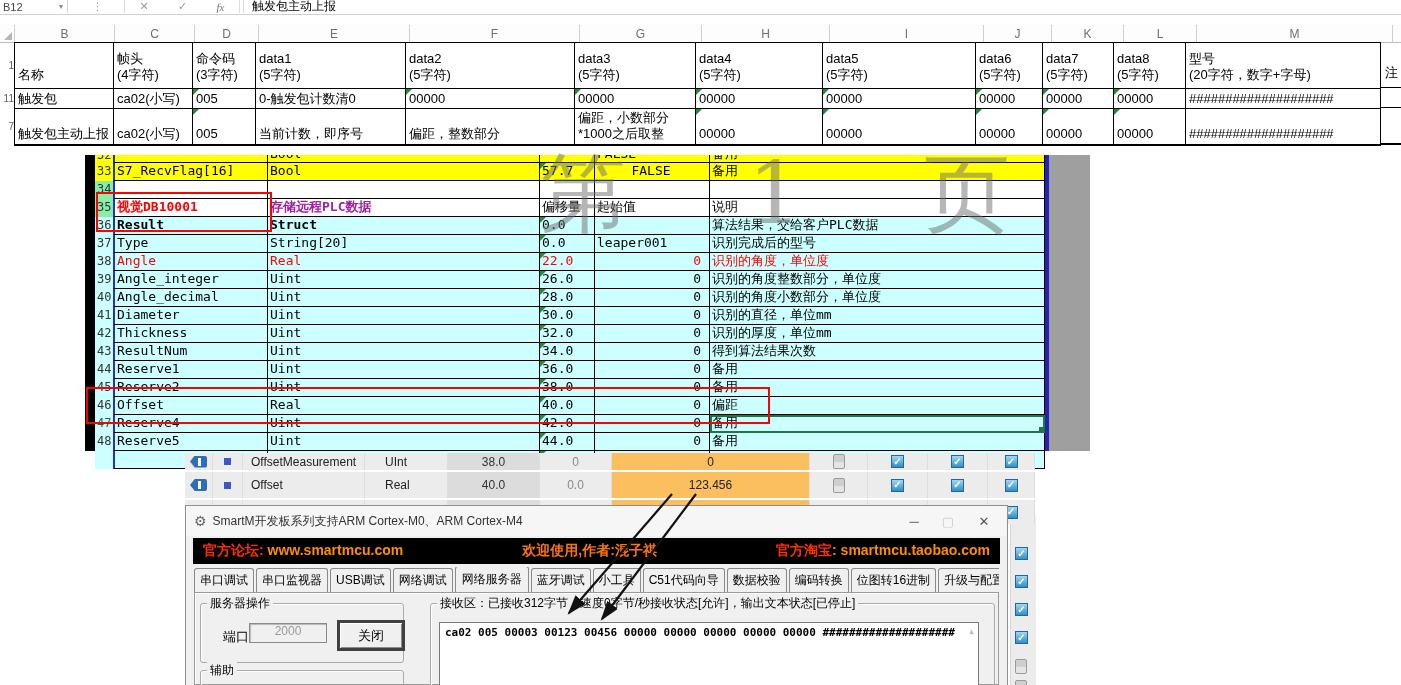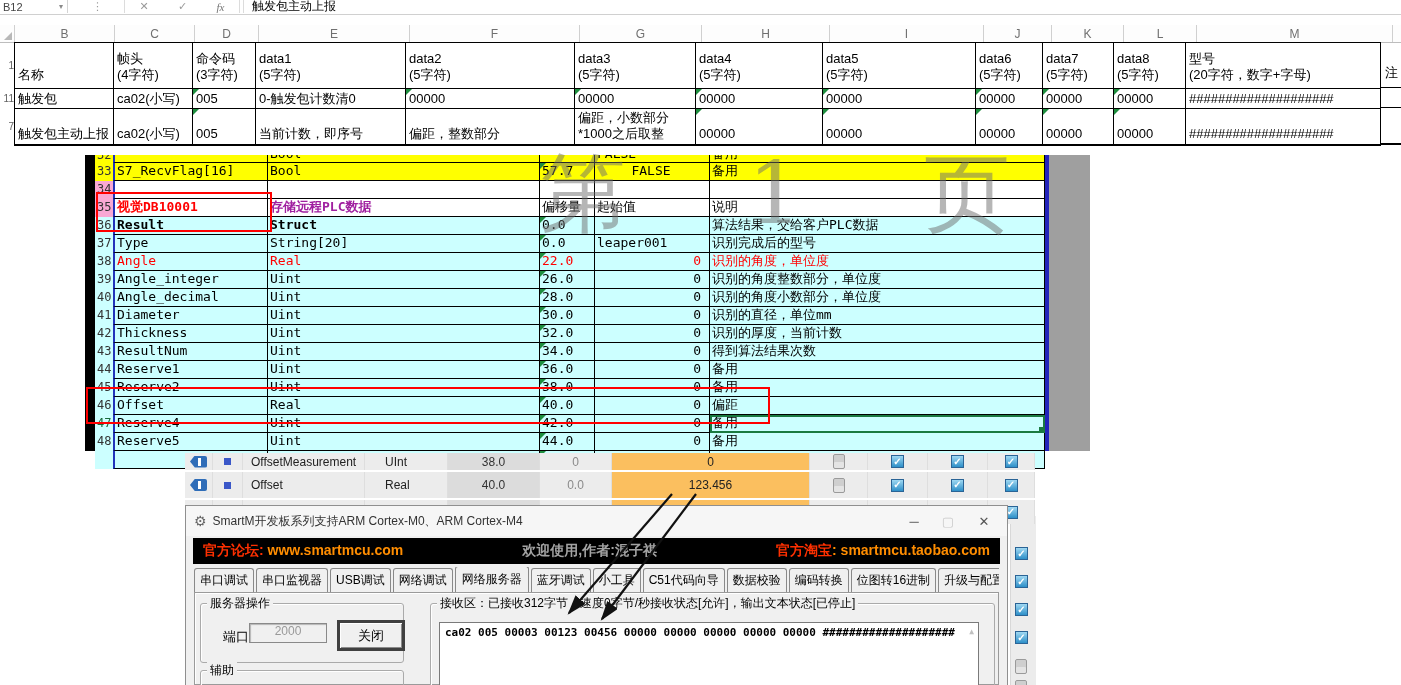--- a/index.html
+++ b/index.html
@@ -32,21 +32,21 @@
 .w6{width:127px}.w7{width:153px}.w8{width:67px}.w9{width:71px}.w10{width:72px}.w11{width:195px}
 .h46{height:46px}.h20{height:20px}.h37{height:37px}
 .tri::before{content:"";position:absolute;left:0;top:0;border-top:6px solid #1e8e3e;border-right:6px solid transparent}
 .ncol{position:absolute;left:1380px;top:42px;width:21px;z-index:2;font-size:13px}
 .ncol div{box-sizing:border-box;border-bottom:1px solid #000;padding-left:5px;display:flex;align-items:flex-end;padding-bottom:5px}
 
 .blackbar{position:absolute;left:85px;top:155px;width:10px;height:296px;background:#000}
 .m2{position:absolute;left:95px;top:155px;z-index:3;font-family:"DejaVu Sans Mono","Liberation Mono",monospace;font-size:13px}
 .mrow{display:flex}
 .mc{border-right:1px solid #000;border-bottom:1px solid #000;box-sizing:border-box;overflow:hidden;padding:0 2px;line-height:16px;position:relative;background:#fff}
-.mnum{width:18px;border:none;background:#f9a8d4;color:#333;text-align:right;padding-right:2px;font-size:12px}
+.mnum{width:18px;border:none;background:#86efac;color:#333;text-align:right;padding-right:2px;font-size:12px}
 .mname{width:155px;border-left:2px solid #2233bb}
 .mtype{width:272px}
 .moff{width:55px}
 .mstart{width:115px;text-align:right;padding-right:8px}
 .mdesc{width:335px}
 .mrow{height:18px}
 .mrow.h8{height:8px}
 .mrow.h8 .mc{display:flex;align-items:flex-end}
 .yellow .mc{background:#ffff00}
 .cyan .mc{background:#ccffff}
@@ -84,21 +84,21 @@
 .rocker{width:12px;height:15px;background:#e4e4e4;border:1px solid #9a9a9a;border-radius:2px;box-shadow:inset 0 7px 0 #cfcfcf;box-sizing:border-box}
 .rstrip{position:absolute;left:1010px;top:516px;width:25px;height:169px;background:#ececec;border-left:1px solid #d8d8d8;z-index:7}
 .rstrip>div{position:absolute;left:4px}
 
 .win{position:absolute;left:185px;top:505px;width:823px;height:181px;background:#f0f0f0;border:1px solid #8f8f8f;z-index:30;box-sizing:border-box;overflow:hidden}
 .titlebar{position:absolute;left:0;top:0;right:0;height:30px;background:#f6f6f6;display:flex;align-items:center;padding-left:8px;font-size:12px;color:#333}
 .tico{color:#666;font-size:14px;margin-right:6px}
 .wctl{position:absolute;top:0;height:30px;width:34px;display:flex;align-items:center;justify-content:center;font-size:13px;color:#555}
 .wmin{right:76px}.wmax{right:42px;color:#c9c9c9}.wclose{right:6px}
 .banner{position:absolute;left:7px;right:7px;top:32px;height:26px;background:#000;display:flex;align-items:center;justify-content:space-between;padding:0 10px;font-weight:700;font-size:14px;white-space:nowrap}
-.b-red{color:#ff3000}.b-org{color:#ff8d00}.b-yel{color:#a3a3a3}
+.b-red{color:#ff3000}.b-org{color:#ff8d00}.b-yel{color:#f97316}
 .tabs{position:absolute;left:8px;top:61px;right:8px;height:25px;display:flex;gap:2px;align-items:flex-end;overflow:hidden;font-size:12px;white-space:nowrap}
 .tab{padding:3px 5px;background:#f0f0f0;border:1px solid #898989;border-bottom:none;border-radius:3px 3px 0 0}
 .tab.active{padding:4px 6px 5px;position:relative;z-index:2;margin-bottom:-1px;background:#f0f0f0}
 .panel{position:absolute;left:8px;top:86px;right:8px;bottom:0;background:#f0f0f0;border:1px solid #9a9a9a;box-shadow:inset 1px 1px 0 #fff}
 .grp{position:absolute;border:1px solid #aaa;border-radius:3px;box-shadow:inset 1px 1px 0 #fff}
 .grp .legend{position:absolute;top:-9px;left:6px;background:#f0f0f0;padding:0 3px;font-size:12px;white-space:nowrap}
 .g-server{left:14px;top:97px;width:202px;height:58px}
 .g-aux{left:14px;top:164px;width:202px;height:40px}
 .g-recv{left:244px;top:97px;width:563px;height:100px}
 .plabel{position:absolute;left:22px;top:24px;font-size:13px}
@@ -300,21 +300,21 @@
         <div class="mc moff tri">30.0</div>
         <div class="mc mstart">0</div>
         <div class="mc mdesc">识别的直径，单位mm</div>
       </div>
     <div class="mrow cyan">
         <div class="mc mnum">42</div>
         <div class="mc mname">Thickness</div>
         <div class="mc mtype">Uint</div>
         <div class="mc moff tri">32.0</div>
         <div class="mc mstart">0</div>
-        <div class="mc mdesc">识别的厚度，当前计数</div>
+        <div class="mc mdesc">识别的厚度，单位mm</div>
       </div>
     <div class="mrow cyan">
         <div class="mc mnum">43</div>
         <div class="mc mname">ResultNum</div>
         <div class="mc mtype">Uint</div>
         <div class="mc moff tri">34.0</div>
         <div class="mc mstart">0</div>
         <div class="mc mdesc">得到算法结果次数</div>
       </div>
     <div class="mrow cyan">

